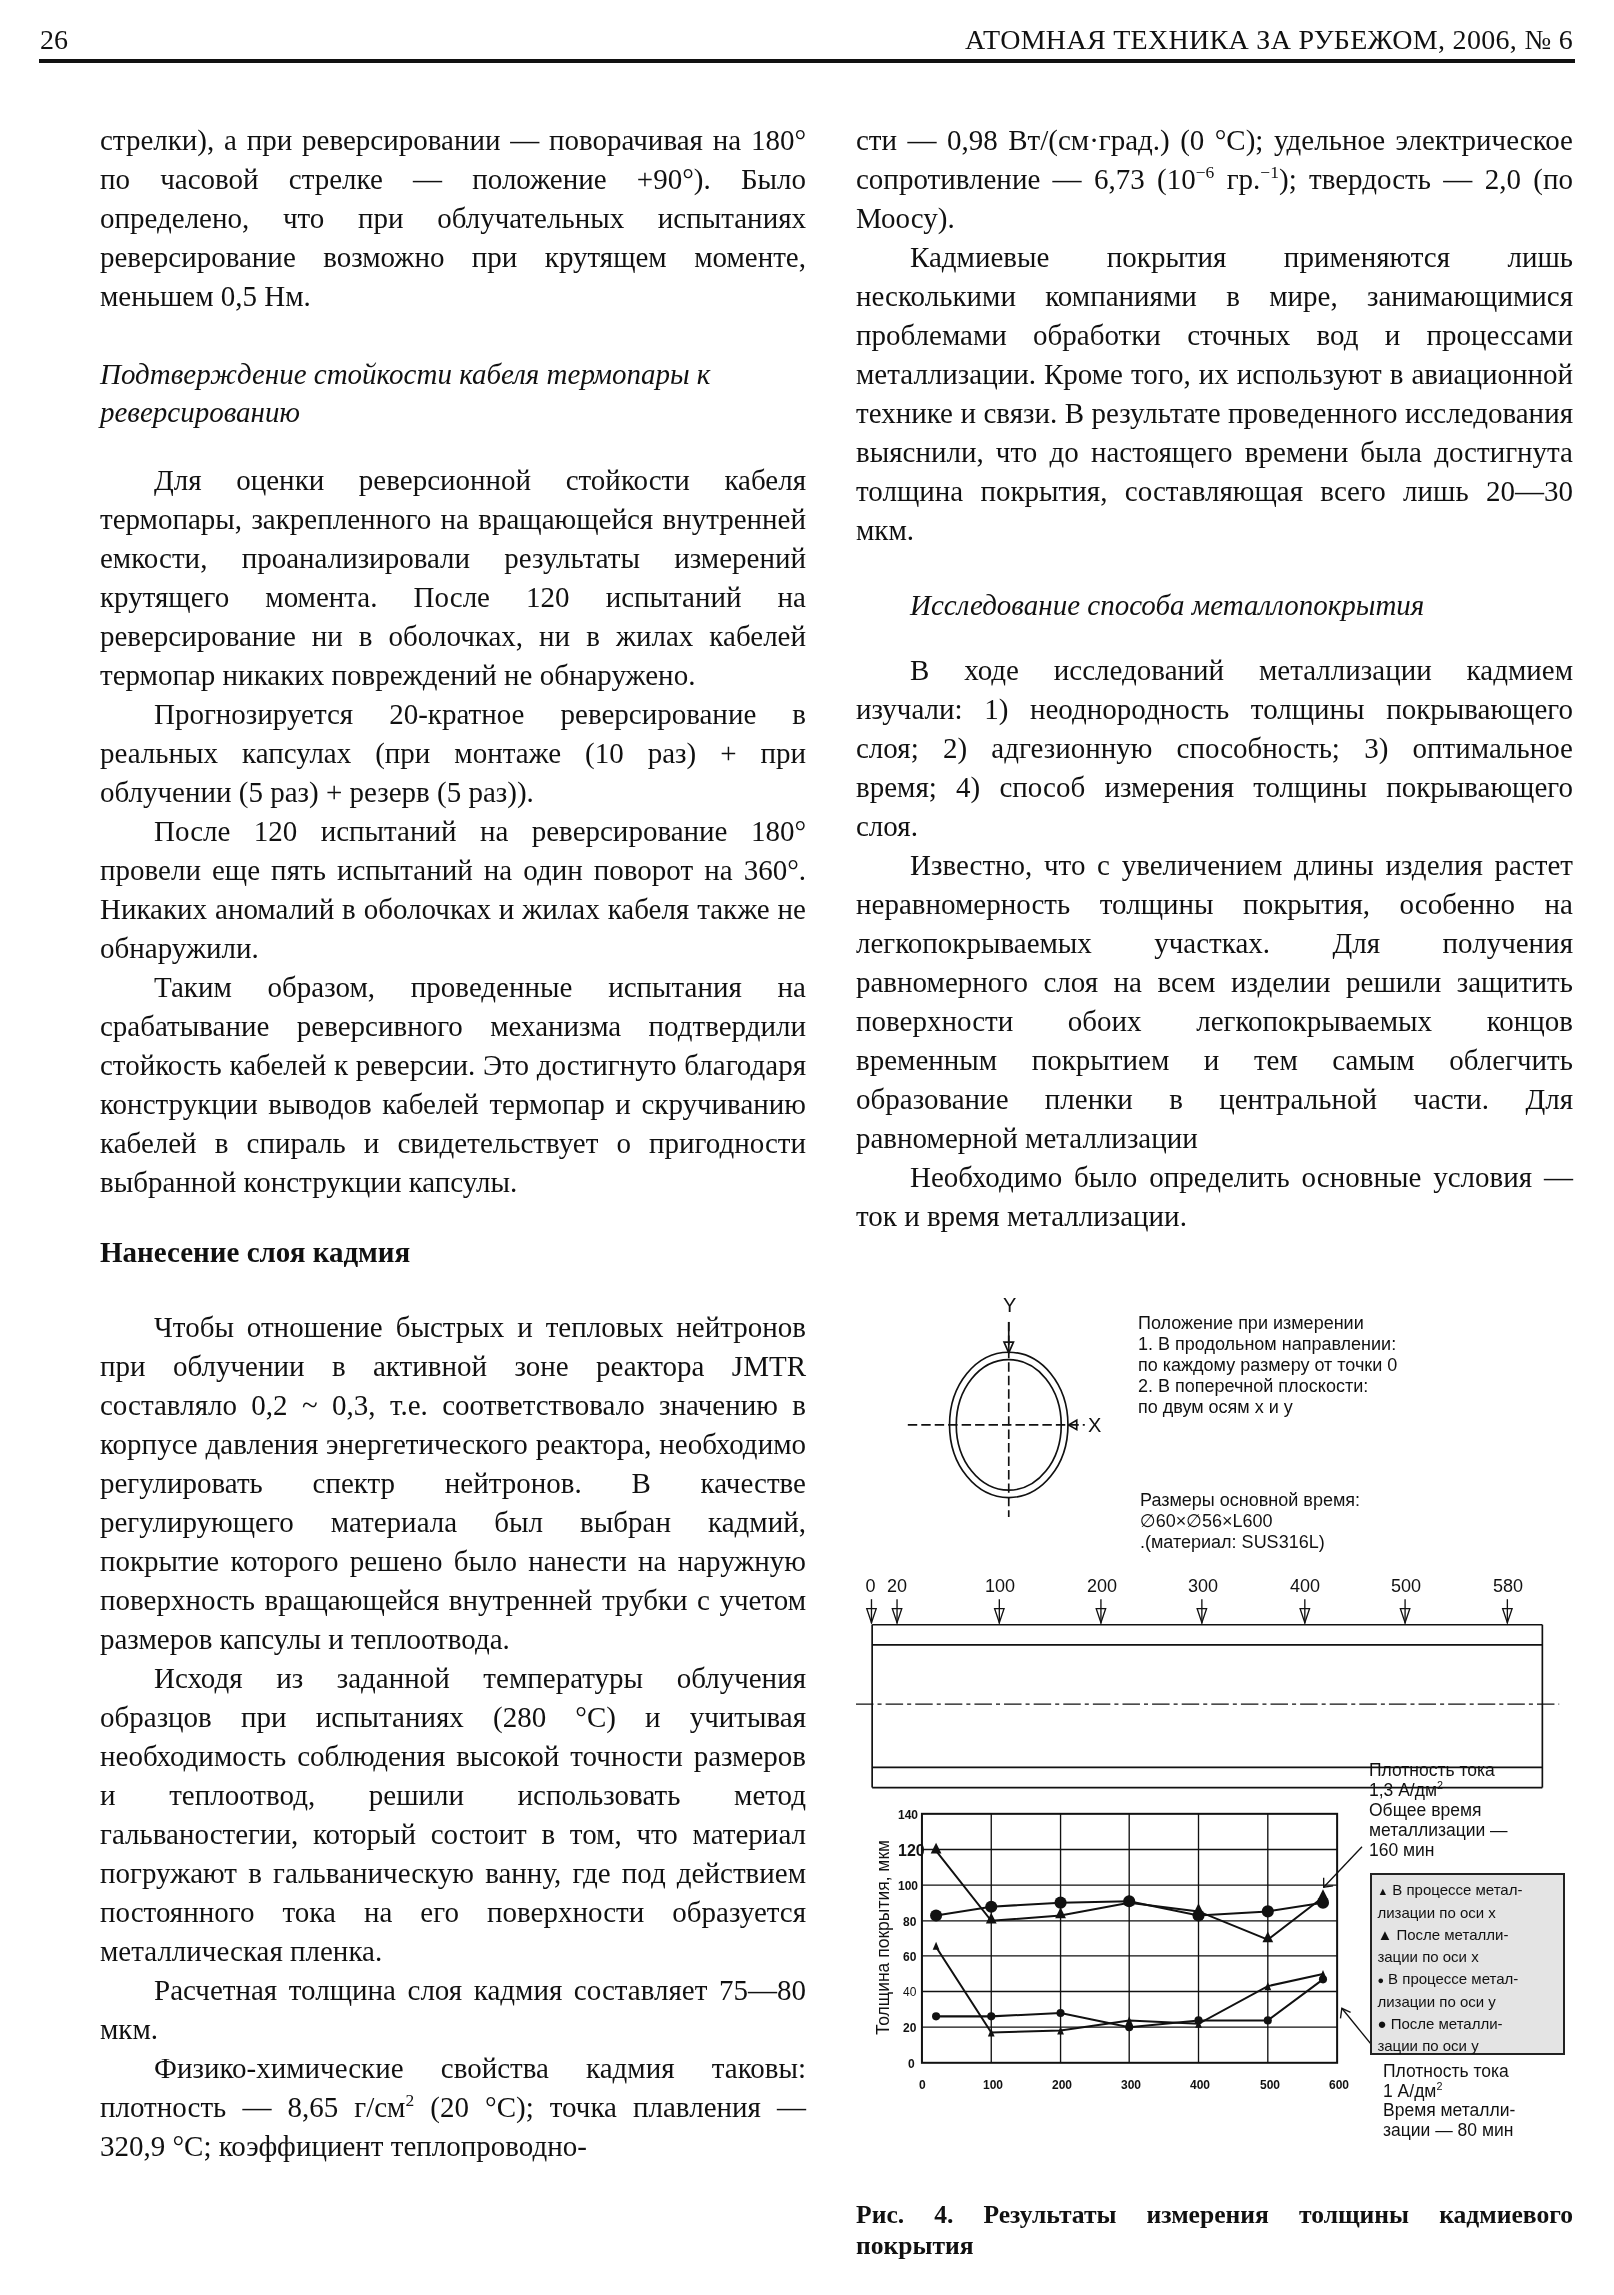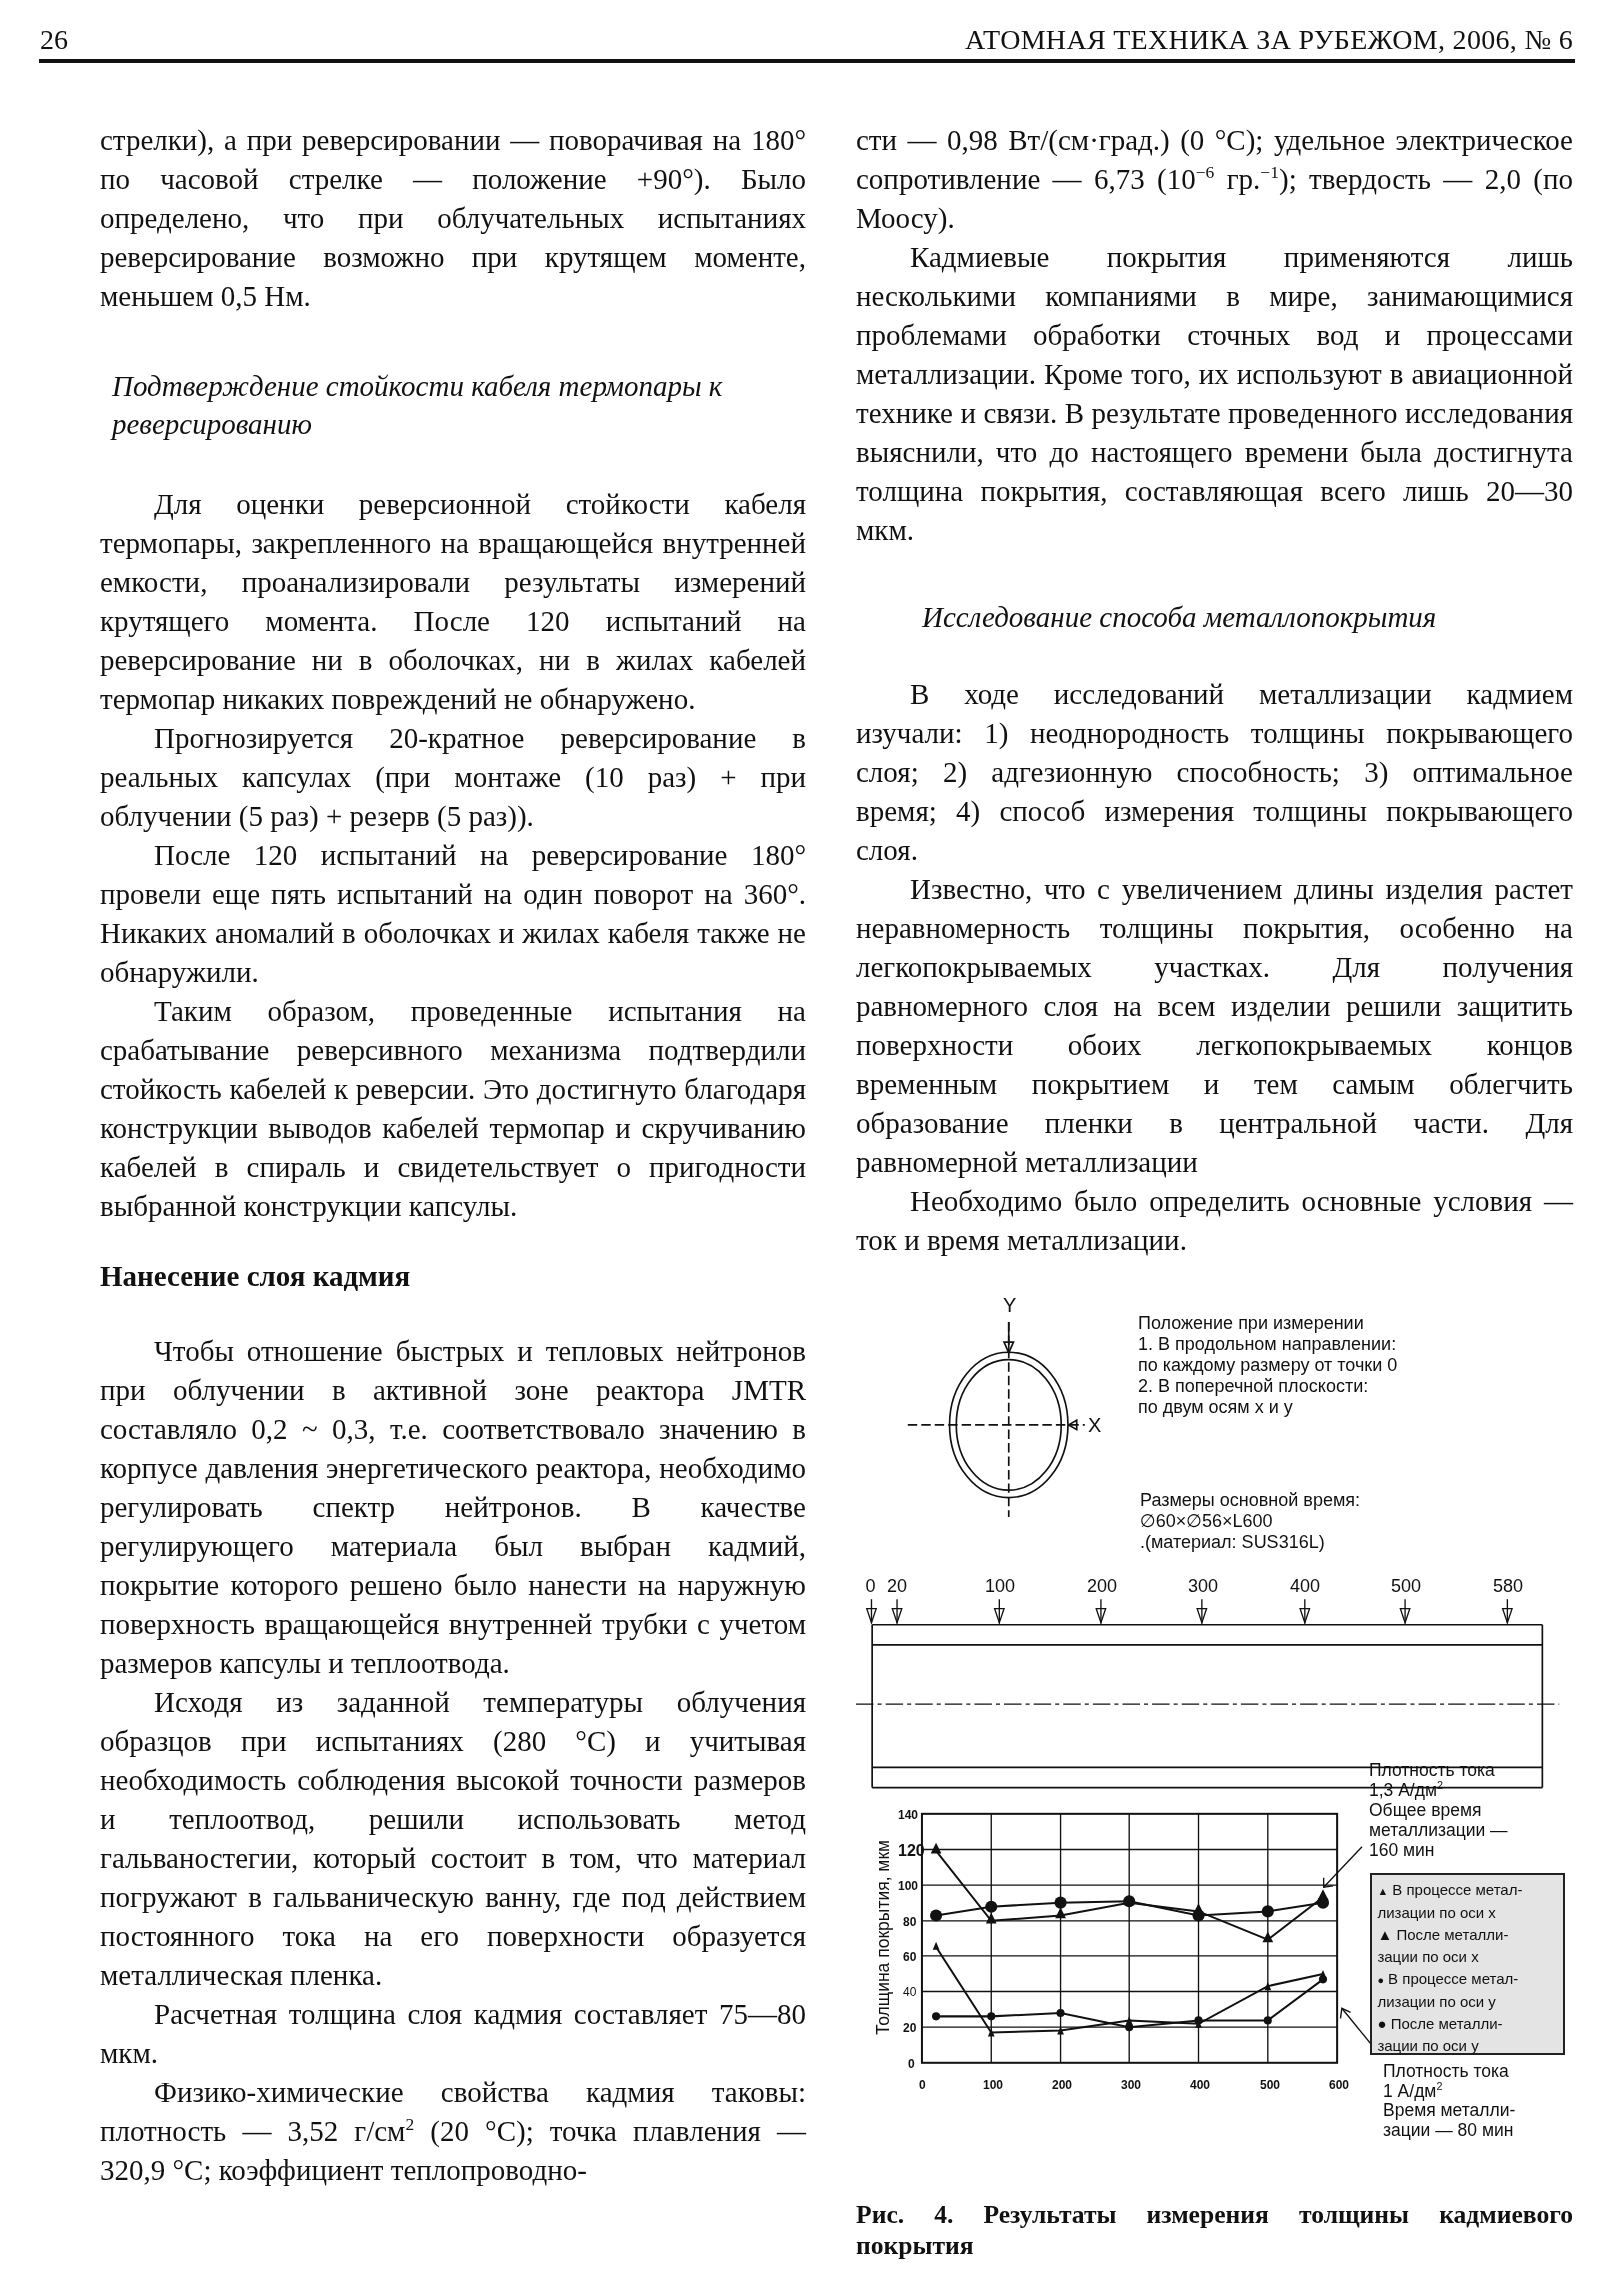--- a/index.html
+++ b/index.html
@@ -10,21 +10,21 @@
   .page-num { position: absolute; left: 0; top: 5.4px; font-size: 28px; }
   .journal { position: absolute; right: 0; top: 5.4px; font-size: 28px; letter-spacing: 0.3px; }
   .header-rule { position: absolute; left: 39px; top: 59px; width: 1536px; height: 4px; background: #111; }
 
   .col { position: absolute; top: 121px; width: 706px; }
   .col-left { left: 100px; }
   .col-right { left: 856px; width: 717px; }
 
   p.body { margin: 0; font-size: 29px; line-height: 39px; text-align: justify; text-indent: 0; }
   p.indent { text-indent: 54px; }
-  .sub-it { font-style: italic; font-size: 29px; line-height: 38px; margin: 12px; padding-left: 0; }
+  .sub-it { font-style: italic; font-size: 29px; line-height: 38px; margin: 0; padding-left: 0; }
   .sub-bold { font-weight: bold; font-size: 29px; margin: 0; }
   sup { font-size: 17.5px; line-height: 0; }
 
   
   .figure { position: absolute; left: 856px; top: 1295px; width: 720px; height: 895px; }
   .fig-text { position: absolute; font-family: "Liberation Sans", "DejaVu Sans", sans-serif; font-size: 18px; line-height: 21px; color: #111; }
   .legend-box { position: absolute; left: 514px; top: 578px; width: 195px; height: 182px;
                 background: #e4e4e4; border: 2px solid #222; box-sizing: border-box; padding: 4px 5.4px;
                 font-family: "Liberation Sans", "DejaVu Sans", sans-serif; font-size: 15px; line-height: 22px; }
   .legend-item { white-space: pre-line; }
@@ -49,21 +49,21 @@
   <p class="body indent">Для оценки реверсионной стойкости кабеля термопары, закрепленного на вращающейся внутренней емкости, проанализировали результаты измерений крутящего момента. После 120 испытаний на реверсирование ни в оболочках, ни в жилах кабелей термопар никаких повреждений не обнаружено.</p>
   <p class="body indent">Прогнозируется 20-кратное реверсирование в реальных капсулах (при монтаже (10 раз) + при облучении (5 раз) + резерв (5 раз)).</p>
   <p class="body indent">После 120 испытаний на реверсирование 180° провели еще пять испытаний на один поворот на 360°. Никаких аномалий в оболочках и жилах кабеля также не обнаружили.</p>
   <p class="body indent">Таким образом, проведенные испытания на срабатывание реверсивного механизма подтвердили стойкость кабелей к реверсии. Это достигнуто благодаря конструкции выводов кабелей термопар и скручиванию кабелей в спираль и свидетельствует о пригодности выбранной конструкции капсулы.</p>
   <div style="height:34px"></div>
   <p class="sub-bold">Нанесение слоя кадмия</p>
   <div style="height:39px"></div>
   <p class="body indent">Чтобы отношение быстрых и тепловых нейтронов при облучении в активной зоне реактора JMTR составляло 0,2 ~ 0,3, т.е. соответствовало значению в корпусе давления энергетического реактора, необходимо регулировать спектр нейтронов. В качестве регулирующего материала был выбран кадмий, покрытие которого решено было нанести на наружную поверхность вращающейся внутренней трубки с учетом размеров капсулы и теплоотвода.</p>
   <p class="body indent">Исходя из заданной температуры облучения образцов при испытаниях (280 °С) и учитывая необходимость соблюдения высокой точности размеров и теплоотвод, решили использовать метод гальваностегии, который состоит в том, что материал погружают в гальваническую ванну, где под действием постоянного тока на его поверхности образуется металлическая пленка.</p>
   <p class="body indent">Расчетная толщина слоя кадмия составляет 75—80 мкм.</p>
-  <p class="body indent"><span>Физико-химические свойства кадмия таковы: плотность — 3,52 г/см</span><sup>2</sup><span> (20 °С); точка плавления — 320,9 °С; коэффициент теплопроводно-</span></p>
+  <p class="body indent"><span>Физико-химические свойства кадмия таковы: плотность — 8,65 г/см</span><sup>2</sup><span> (20 °С); точка плавления — 320,9 °С; коэффициент теплопроводно-</span></p>
 </div>
 
 <div class="col col-right">
   <p class="body"><span>сти — 0,98 Вт/(см·град.) (0 °С); удельное электрическое сопротивление — 6,73 (10</span><sup>−6</sup><span> гр.</span><sup>−1</sup><span>); твердость — 2,0 (по Моосу).</span></p>
   <p class="body indent">Кадмиевые покрытия применяются лишь несколькими компаниями в мире, занимающимися проблемами обработки сточных вод и процессами металлизации. Кроме того, их используют в авиационной технике и связи. В результате проведенного исследования выяснили, что до настоящего времени была достигнута толщина покрытия, составляющая всего лишь 20—30 мкм.</p>
   <div style="height:36px"></div>
   <p class="sub-it" style="padding-left:54px">Исследование способа металлопокрытия</p>
   <div style="height:27px"></div>
   <p class="body indent">В ходе исследований металлизации кадмием изучали: 1) неоднородность толщины покрывающего слоя; 2) адгезионную способность; 3) оптимальное время; 4) способ измерения толщины покрывающего слоя.</p>
   <p class="body indent">Известно, что с увеличением длины изделия растет неравномерность толщины покрытия, особенно на легкопокрываемых участках. Для получения равномерного слоя на всем изделии решили защитить поверхности обоих легкопокрываемых концов временным покрытием и тем самым облегчить образование пленки в центральной части. Для равномерной металлизации</p>

